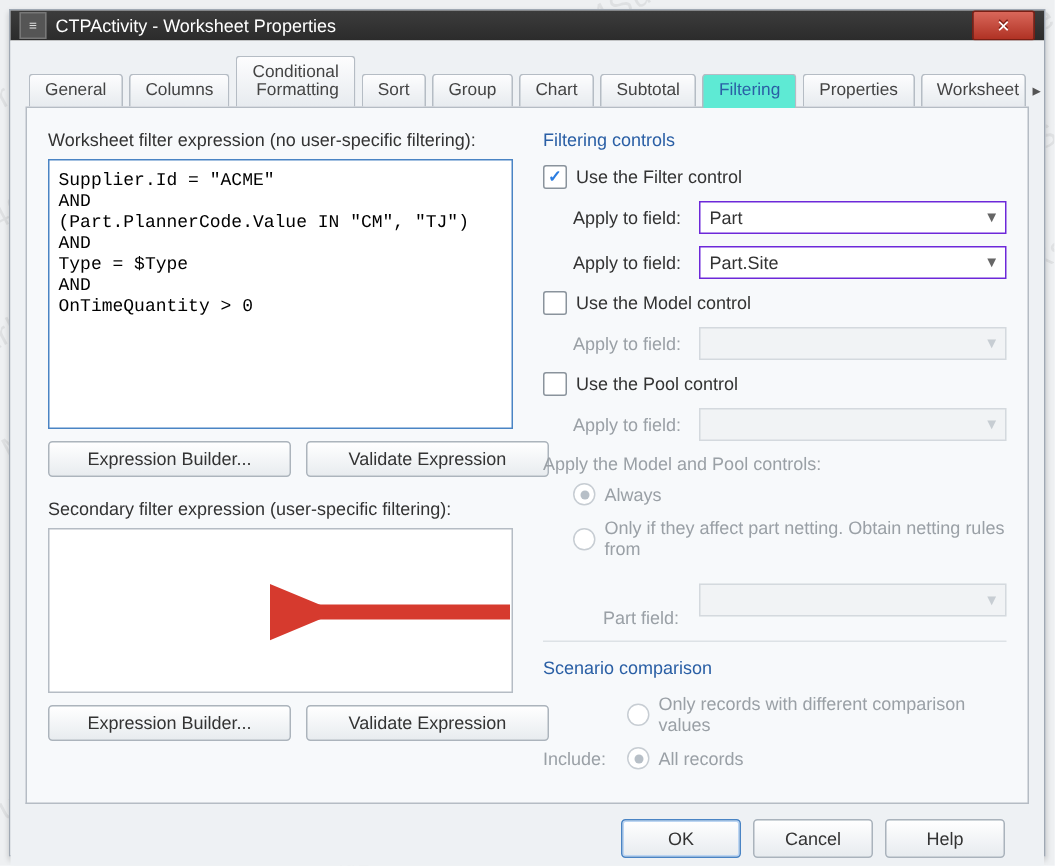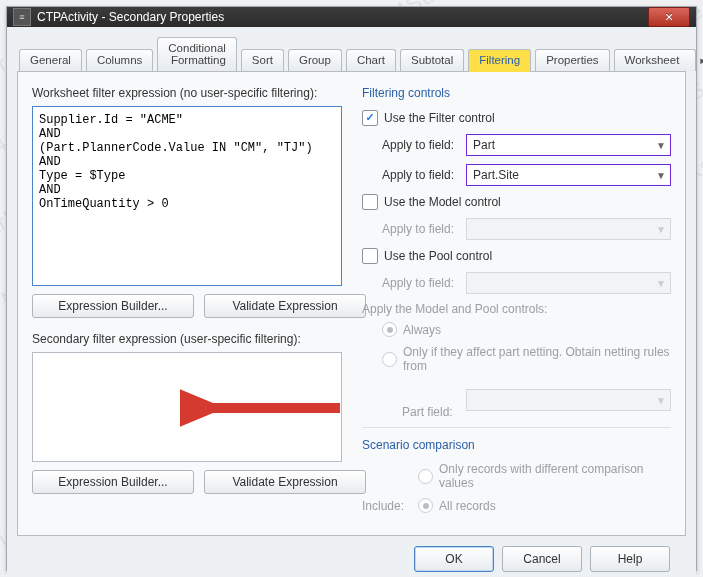--- a/index.html
+++ b/index.html
@@ -14,21 +14,21 @@
   .outer { position:absolute; left:6px; top:6px; right:6px; bottom:6px; border:1px solid #9fa8b3; background:#fff; box-shadow:0 2px 4px rgba(0,0,0,.2); display:flex; flex-direction:column; }
 
   .titlebar { height:26px; background:linear-gradient(#3c3c3c,#2b2b2b); color:#fff; display:flex; align-items:center; padding:0 6px; font-size:12px; }
   .titlebar .ticon { width:16px; height:16px; background:#555; border:1px solid #777; margin-right:6px; display:flex; align-items:center; justify-content:center; color:#ddd; font-size:9px; }
   .titlebar .close { margin-left:auto; width:40px; height:18px; background:linear-gradient(#d9675a,#b03224); border:1px solid #7a1f15; border-radius:2px; display:flex; align-items:center; justify-content:center; color:#fff; font-size:11px; text-shadow:0 -1px 0 #7a1f15; }
 
   .body { flex:1; background:#eef1f4; padding:10px 10px 0 10px; display:flex; flex-direction:column; }
 
   .tabbar { display:flex; align-items:flex-end; gap:4px; border-bottom:1px solid #b5bcc4; padding-left:2px; }
   .tab { background:linear-gradient(#fdfdfe,#e7ebef); border:1px solid #b5bcc4; border-bottom:none; border-radius:3px 3px 0 0; padding:4px 10px 5px 10px; color:#444; font-size:11.5px;text-align:right; }
-  .tab.active { background:#fde047; font-weight:500; color:#2a5fa5; position:relative; top:1px; padding-bottom:6px; }
+  .tab.active { background:#5eead4; font-weight:500; color:#2a5fa5; position:relative; top:1px; padding-bottom:6px; }
   .tab-more { width:14px; text-align:center; color:#555; font-size:11px; padding-bottom:4px; }
 
   .tabpage { flex:1; background:#f7f9fb; border:1px solid #b5bcc4; border-top:none; padding:14px; display:flex; gap:20px; }
 
   .left { width:310px; display:flex; flex-direction:column; }
   .left-label { color:#333; margin-bottom:6px; }
   .expr { border:1px solid #4a84c4; background:#fff; width:100%; height:180px; resize:none; box-sizing:border-box; font-family: Consolas, "Courier New", monospace; font-size:12px; padding:6px; outline:none; }
   .expr2 { border:1px solid #b5bcc4; background:#fff; width:100%; height:110px; resize:none; box-sizing:border-box; font-family: Consolas, monospace; font-size:12px; padding:6px; outline:none; }
   .btnrow { display:flex; gap:10px; margin:8px 0 14px 0; }
   .btn { background:linear-gradient(#ffffff,#e8ecef); border:1px solid #acb4bc; border-radius:3px; padding:4px 10px; font-size:12px; color:#333; min-width:140px; text-align:center; }
@@ -74,38 +74,38 @@
     <div class="wm-row"><span>Marks4Sure</span><span>Marks4Sure</span><span>Marks4Sure</span><span>Marks4Sure</span><span>Marks4Sure</span></div>
     <div class="wm-row"><span>Marks4Sure</span><span>Marks4Sure</span><span>Marks4Sure</span></div>
     <div class="wm-row"><span>Marks4Sure</span><span>Marks4Sure</span></div>
     <div class="wm-row"><span>Marks4Sure</span><span>Marks4Sure</span></div>
   </div>
 </div>
 
 <div class="outer">
   <div class="titlebar">
     <div class="ticon">≡</div>
-    <span>CTPActivity - Secondary Properties</span>
+    <span>CTPActivity - Worksheet Properties</span>
     <div class="close">
       <span>✕</span>
     </div>
   </div>
 
   <div class="body">
     <div class="tabbar">
       <div class="tab">General</div>
       <div class="tab">Columns</div>
       <div class="tab">Conditional Formatting</div>
       <div class="tab">Sort</div>
       <div class="tab">Group</div>
       <div class="tab">Chart</div>
       <div class="tab">Subtotal</div>
       <div class="tab active">Filtering</div>
       <div class="tab">Properties</div>
-      <div class="tab" style="padding-right:16px;">Worksheet</div>
+      <div class="tab" style="padding-right:4px;">Worksheet</div>
       <div class="tab-more">▸</div>
     </div>
 
     <div class="tabpage">
 
       <div class="left">
         <div class="left-label">Worksheet filter expression (no user-specific filtering):</div>
         <textarea class="expr" style="">Supplier.Id = "ACME"
 AND
 (Part.PlannerCode.Value IN "CM", "TJ")

